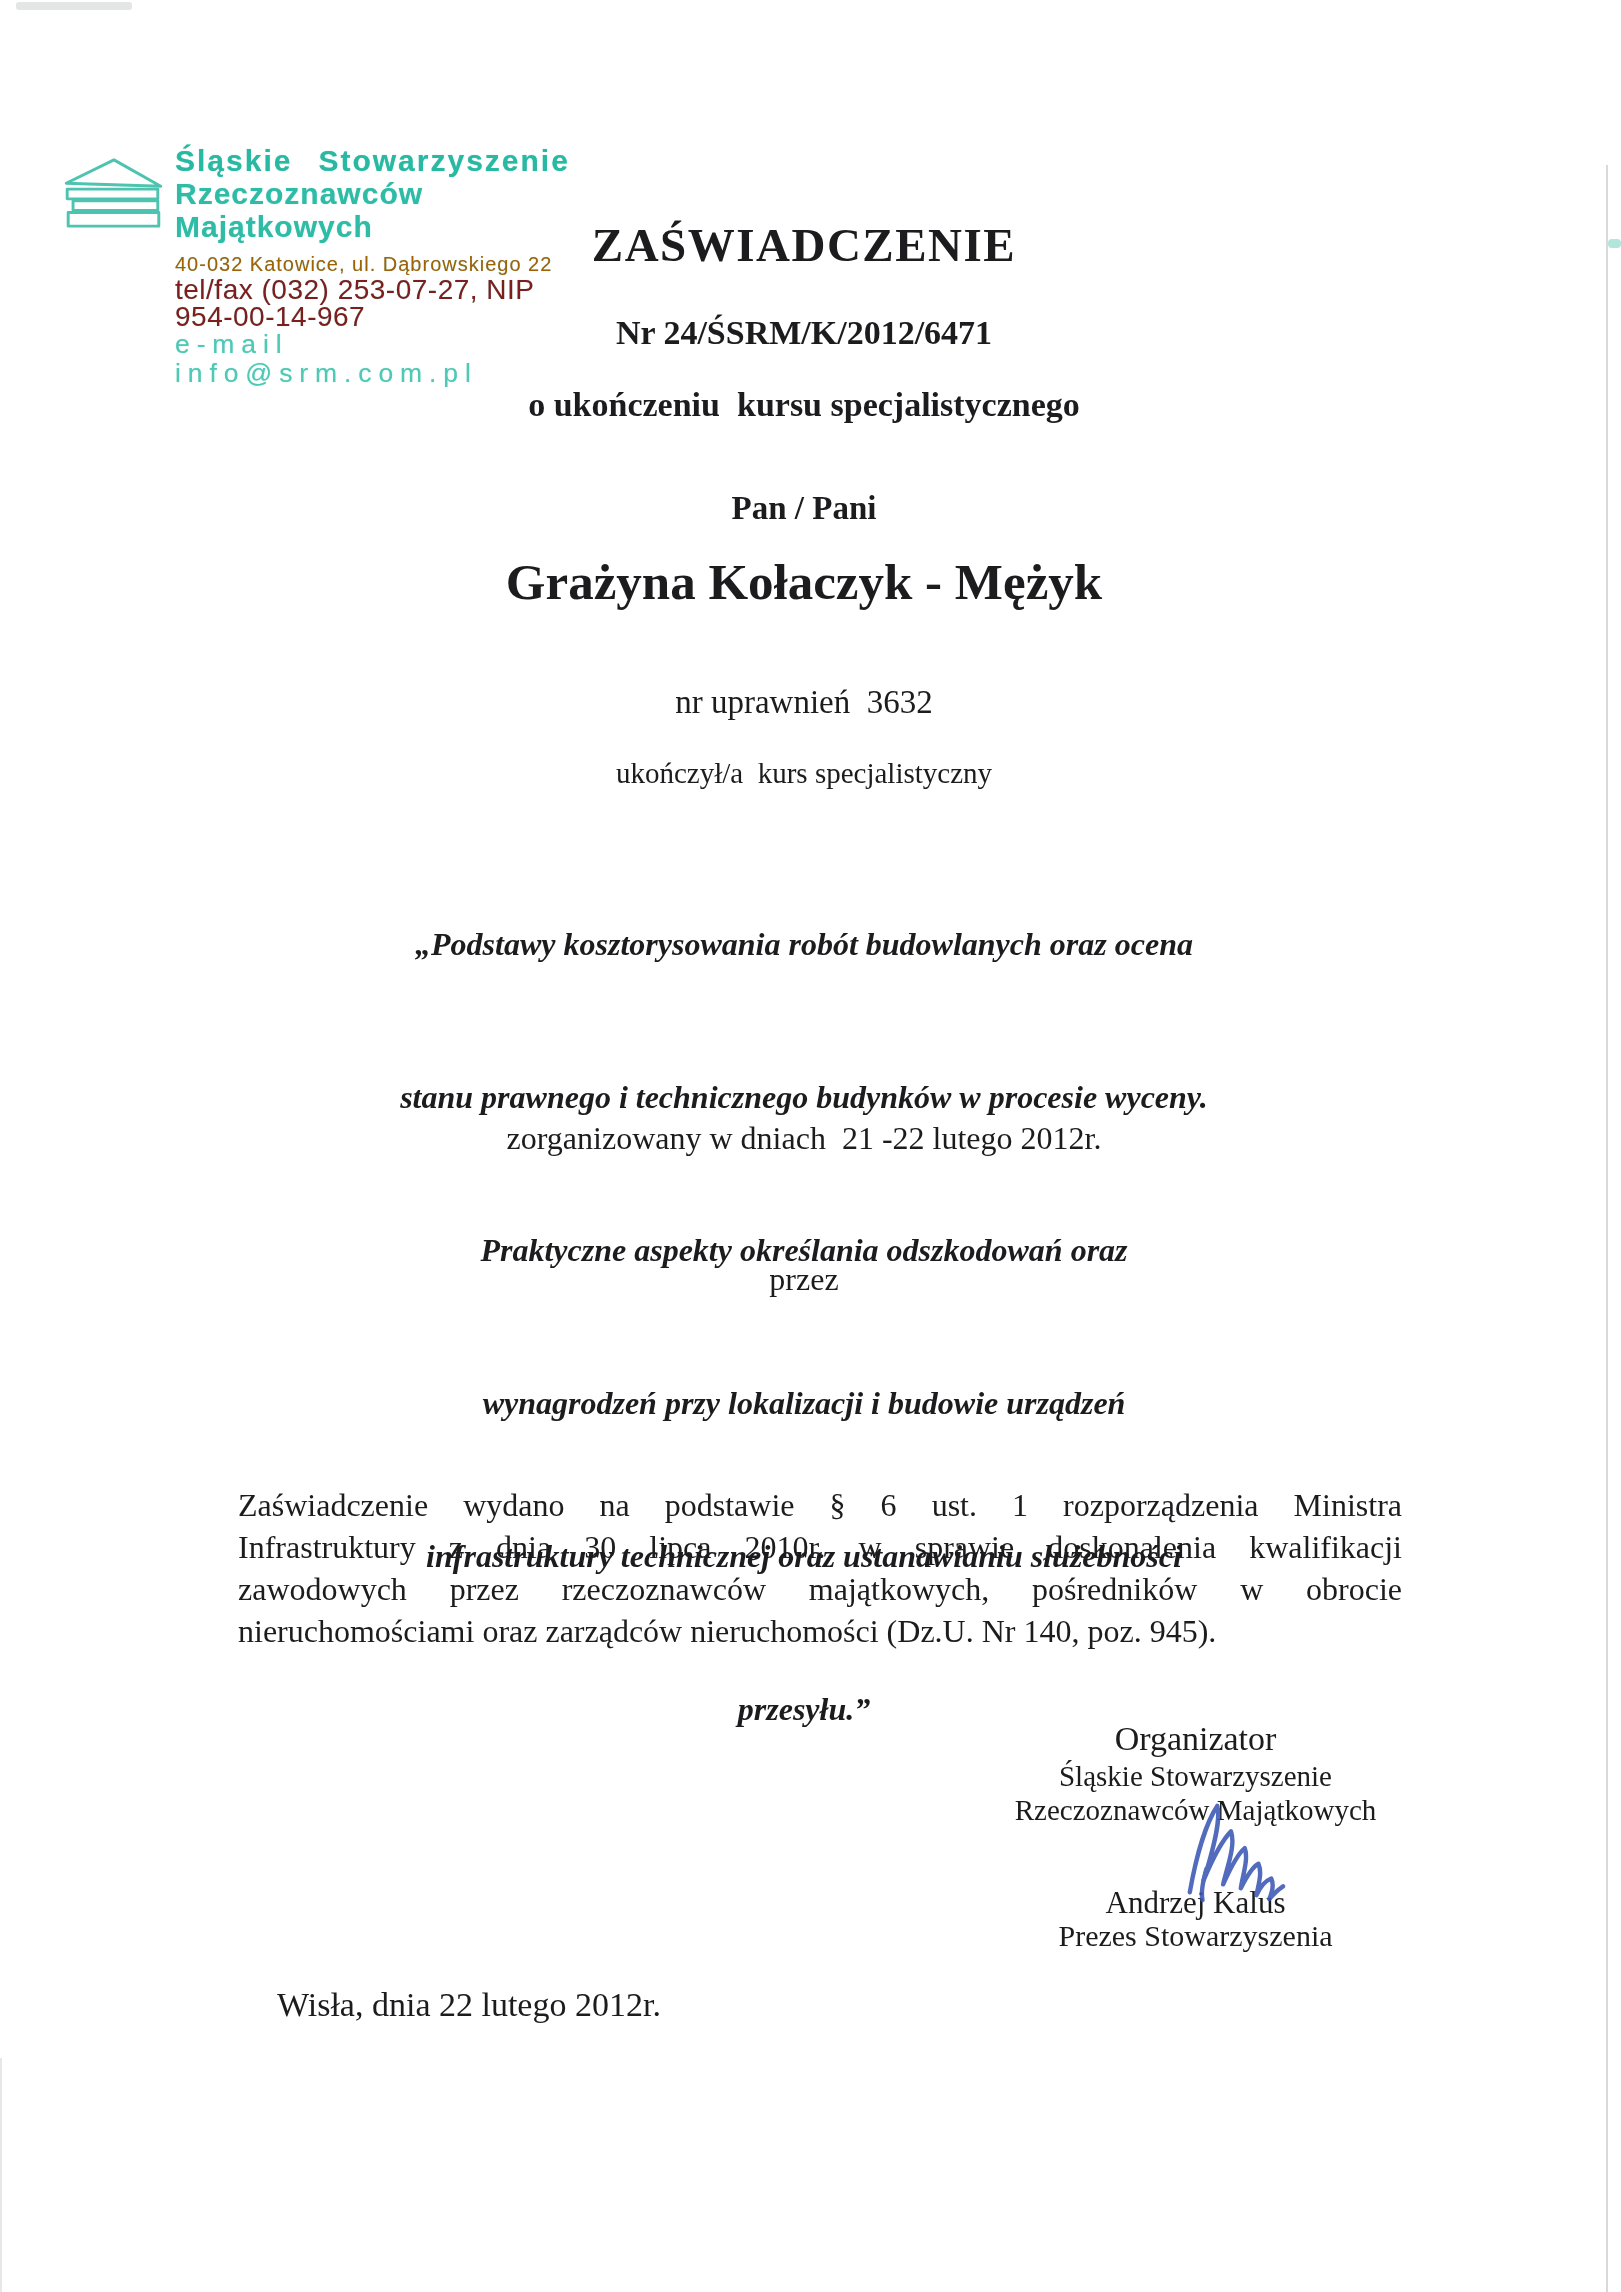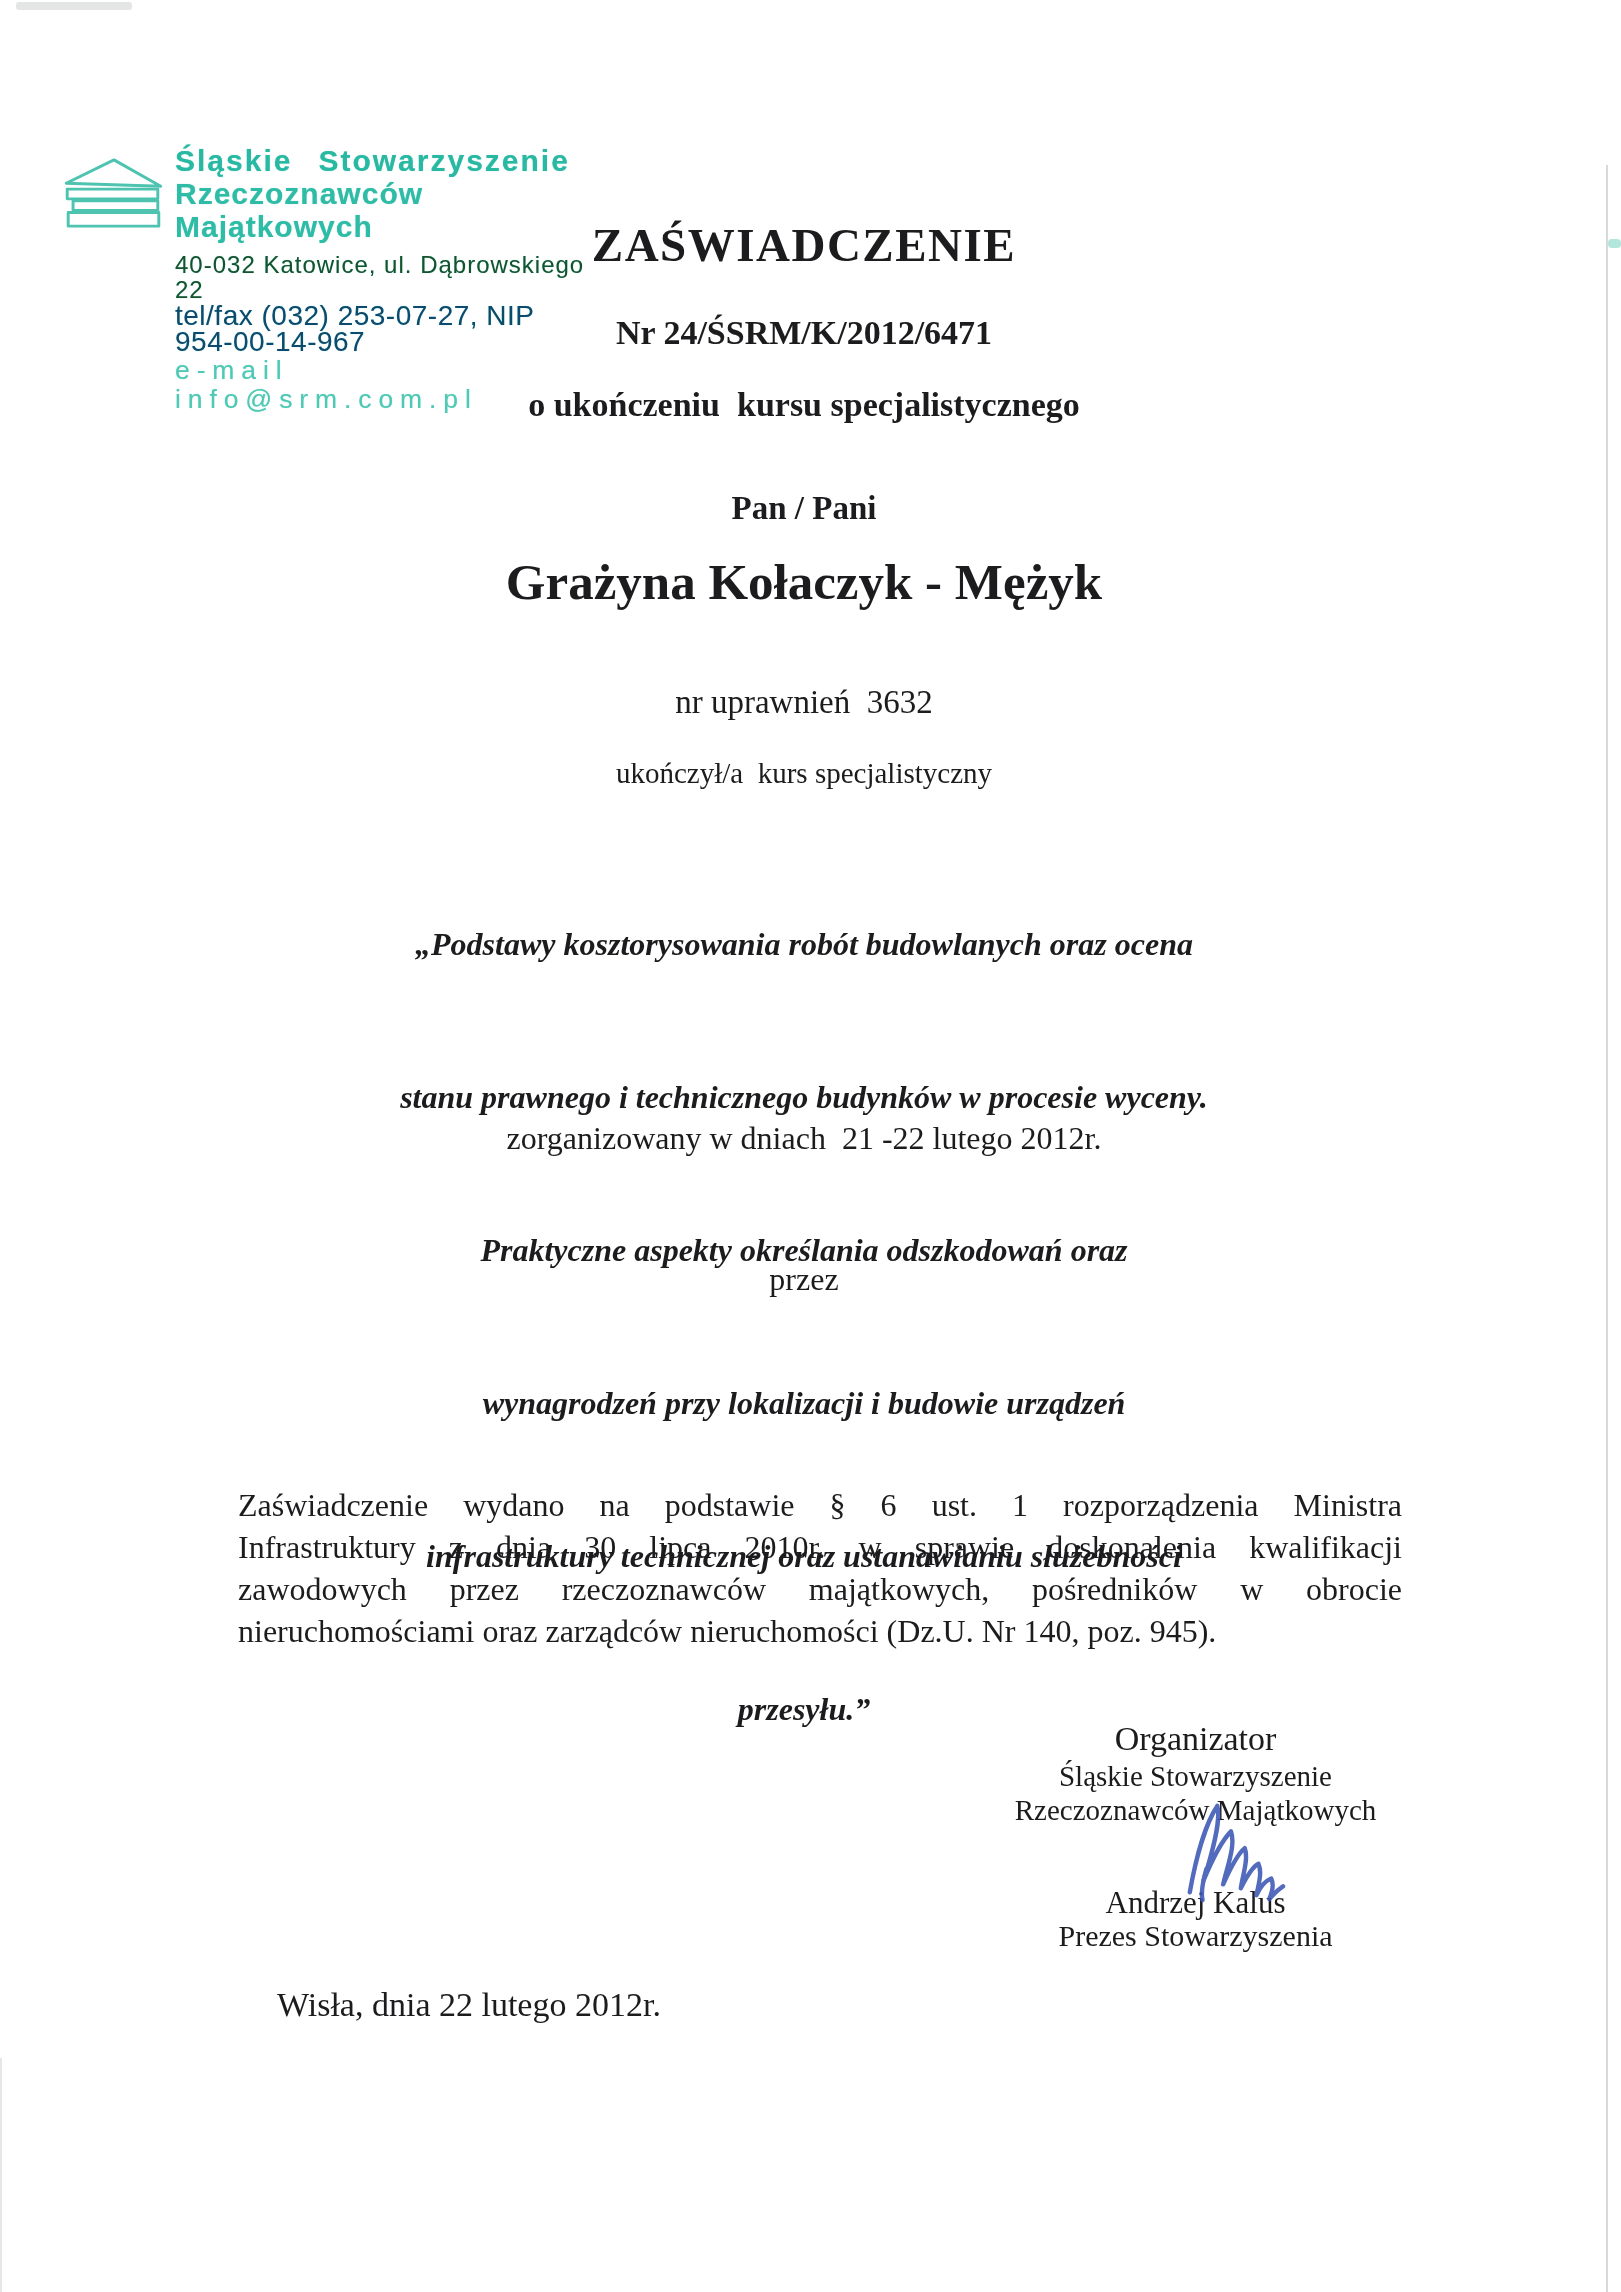--- a/index.html
+++ b/index.html
@@ -20,22 +20,22 @@
   .course div{white-space:pre-wrap;}
   .course-dates{top:1120px;font-size:32px;}
   .course-by{top:1261px;font-size:32px;}
   .organizer-name{top:1321px;font-size:43px;}
   
   .stamp{position:absolute;left:61px;top:145px;width:529px;font-family:"Liberation Sans",sans-serif;}
   .stamp-logo{position:absolute;left:2px;top:9.8px;}
   .stamp-text{margin-left:114px;}
   .stamp-org1{font-size:30px;font-weight:700;letter-spacing:2px;word-spacing:15.7px;color:#29b9a3;line-height:32px;text-shadow:0 0 1px rgba(41,185,163,.6);}
   .stamp-org2{font-size:30px;font-weight:700;letter-spacing:1px;color:#2fbca6;line-height:33px;text-shadow:0 0 1px rgba(41,185,163,.6);}
-  .stamp-addr{margin-top:8.8px;font-size:24px;color:#14532d;letter-spacing:1px;line-height:25.5px;text-shadow:0 0 1px rgba(71,197,177,.55);}
-  .stamp-phone{font-size:28px;color:#0c4a6e;letter-spacing:0.5px;line-height:26.5px;text-shadow:0 0 1px rgba(71,197,177,.55);}
+  .stamp-addr{margin-top:8.8px;font-size:20px;color:#a16207;letter-spacing:1px;line-height:25.5px;text-shadow:0 0 1px rgba(71,197,177,.55);}
+  .stamp-phone{font-size:28px;color:#7f1d1d;letter-spacing:0.5px;line-height:26.5px;text-shadow:0 0 1px rgba(71,197,177,.55);}
   .stamp-email{font-size:26.5px;color:#4fc9b5;letter-spacing:6.9px;line-height:29px;text-shadow:0 0 1px rgba(71,197,177,.55);}
   
   .legal{position:absolute;left:238px;top:1484px;width:1164px;font-size:32px;line-height:42px;}
   .jline{text-align:justify;}
   .jline.stretch{height:42px;overflow:hidden;}
   .jline.stretch::after{content:"";display:inline-block;width:100%;}
   
   .sig-block{position:absolute;left:965px;top:1719px;width:461px;text-align:center;}
   .sig-label{font-size:34px;line-height:40px;}
   .sig-org{font-size:29px;line-height:34px;}

